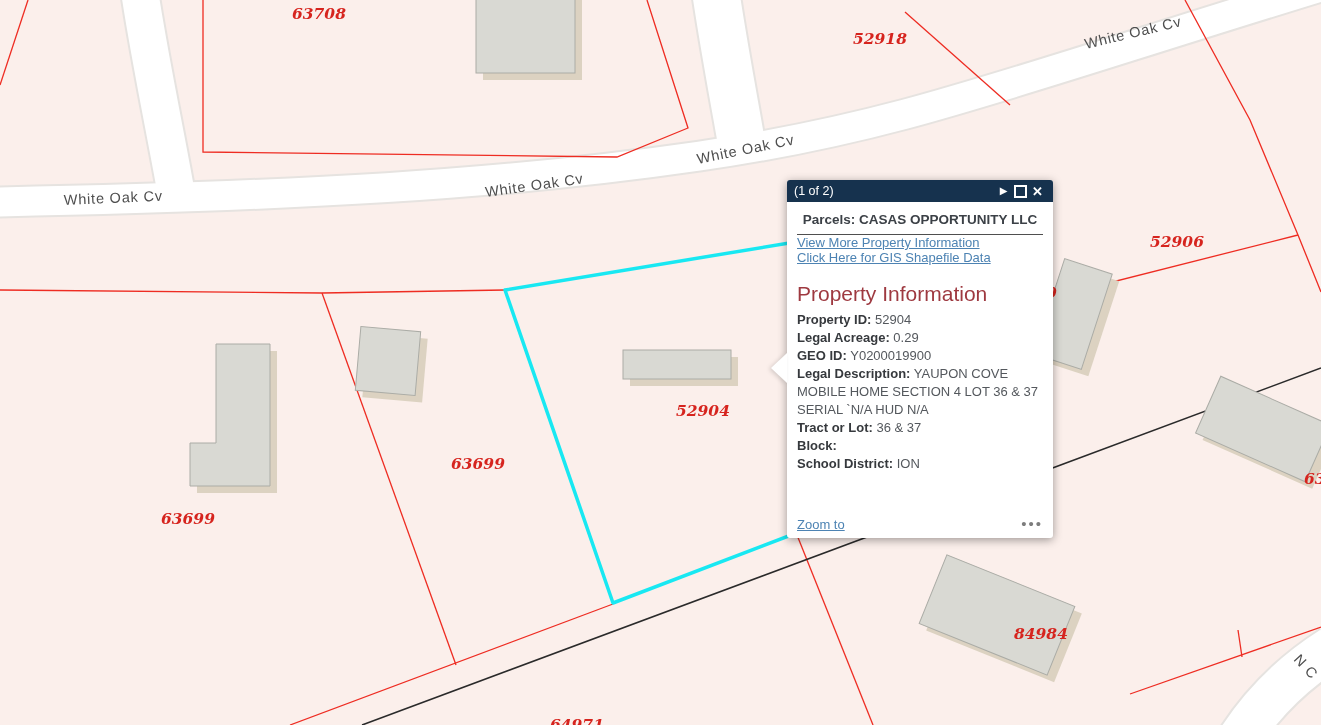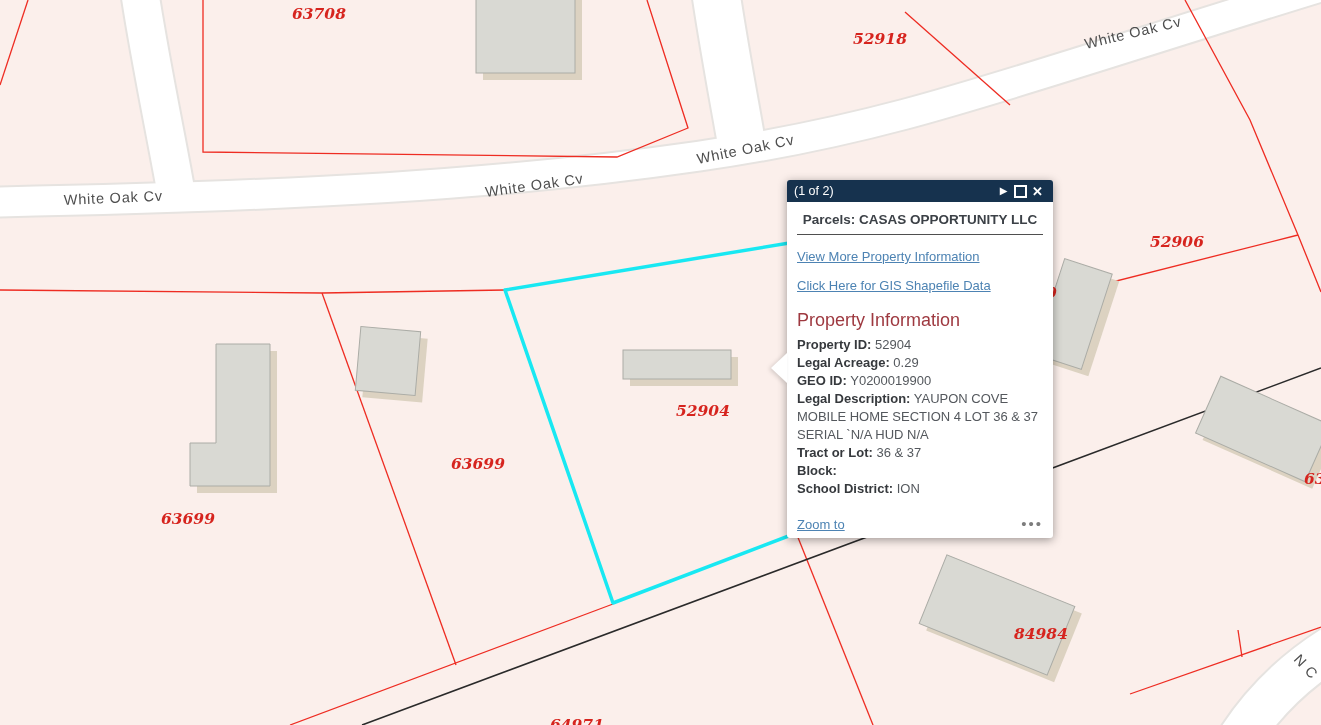--- a/index.html
+++ b/index.html
@@ -20,22 +20,22 @@
   .popup-header .pag{flex:1 1 auto;}
   .hbtn{display:flex;align-items:center;justify-content:center;width:17px;height:18px;
         color:#fff;cursor:pointer;}
   .arrow-glyph{font-size:10px;line-height:1;}
   .max-glyph{width:9px;height:9px;border:2px solid #fff;display:inline-block;}
   .close-glyph{font-size:13px;font-weight:bold;line-height:1;}
   .popup-body{position:absolute;left:0;top:22px;right:0;bottom:0;padding:7px 10px 0 10px;
         box-sizing:border-box;overflow:hidden;}
   .popup-title{font-size:13.5px;font-weight:600;color:#3c4147;margin:3px 0 0 0;text-align:center;}
   .popup-rule{height:1px;background:#4f4f4f;margin-top:7px;}
-  .plink{display:block;color:#4d83b3;text-decoration:underline;margin-top:14px;cursor:pointer;}
-  .section-heading{font-size:18px;color:#9e3940;margin:17px 0 5px 0;font-weight:400;}
+  .plink{display:block;color:#4d83b3;text-decoration:underline;cursor:pointer;}
+  .section-heading{font-size:21px;color:#9e3940;margin:17px 0 5px 0;font-weight:400;}
   .fields{line-height:18px;color:#54585d;}
   .fields b{color:#36393d;font-weight:bold;}
   .popup-footer{position:absolute;left:10px;right:10px;bottom:0;height:28px;
         display:flex;align-items:center;justify-content:space-between;background:#fff;}
   .zoomto{color:#4d83b3;text-decoration:underline;cursor:pointer;}
   .dots{color:#7d7d7d;font-size:15px;letter-spacing:2px;line-height:10px;cursor:pointer;}
 
   
   .roadlab{font-family:"Liberation Sans",sans-serif;font-size:14.5px;fill:#4e4e4e;letter-spacing:.8px;}
   .parcellab{font-family:"DejaVu Serif",serif;font-size:15.5px;font-style:italic;

